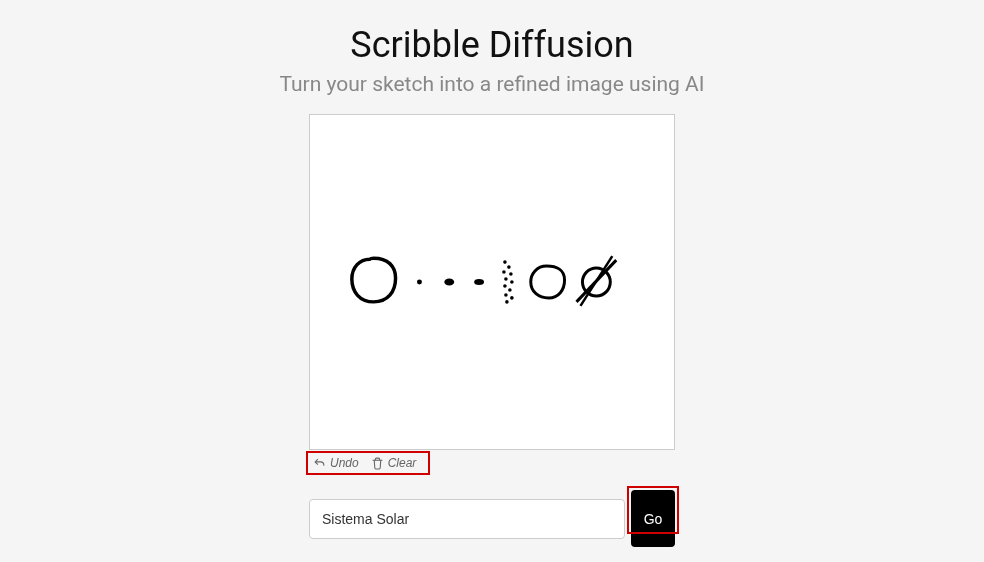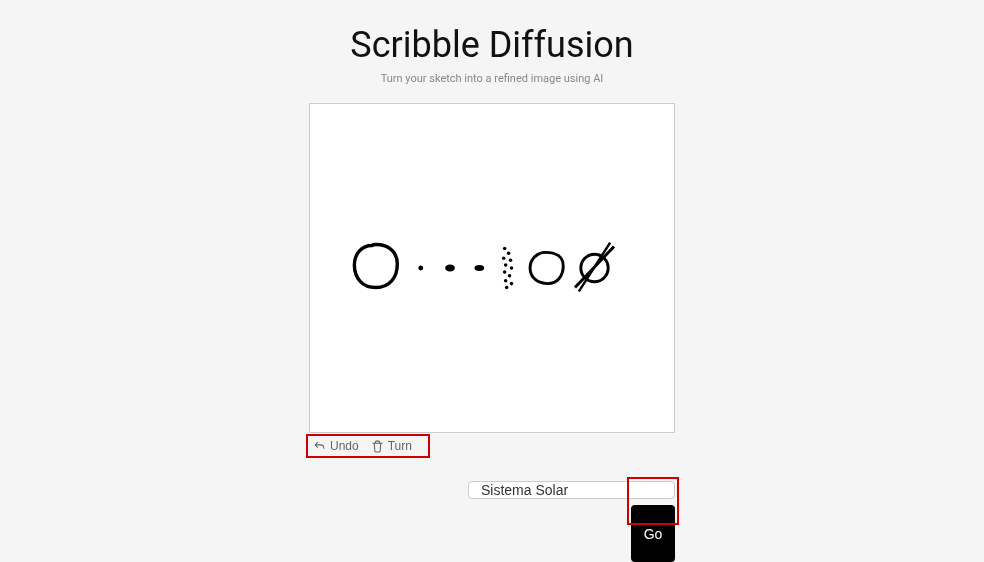--- a/index.html
+++ b/index.html
@@ -13,21 +13,21 @@
       align-items: center;
       padding-top: 24px;
     }
     .title {
       font-size: 36px;
       font-weight: 400;
       color: #111;
       margin-bottom: 6px;
     }
     .subtitle {
-      font-size: 11px;
+      font-size: 21px;
       color: #888;
       margin-bottom: 18px;
     }
     .canvas-area {
       width: 366px;
       height: 336px;
       background: #fff;
       border: 1px solid #ccc;
       position: relative;
     }
@@ -47,42 +47,42 @@
     }
     .tool-btn {
       display: flex;
       align-items: center;
       gap: 4px;
       cursor: pointer;
       background: none;
       border: none;
       color: #666;
       font-size: 12px;
+      font-style: italic;
     }
     .tool-btn svg {
       width: 13px;
       height: 13px;
     }
     .highlight-tools {
       position: absolute;
       left: -3px;
       top: 1px;
       width: 124px;
       height: 24px;
       border: 2px solid #d10000;
       pointer-events: none;
     }
     .prompt-row {
       width: 366px;
       display: flex;
       gap: 6px;
-      margin-top: 22px;
-      align-items: flex-end;
+      margin-top: 14px;
+      align-items: center;
       position: relative;
-      flex-direction: column;
     }
     .prompt-input {
       flex: 1;
       height: 40px;
       border: 1px solid #ccc;
       border-radius: 4px;
       padding: 0 12px;
       font-size: 14px;
       color: #333;
       background: #fff;
@@ -150,21 +150,21 @@
         <path d="M4 9h10a6 6 0 0 1 6 6v1"></path>
     </svg>
     <span>Undo</span>
   </button>
   <button class="tool-btn">
     <svg viewBox="0 0 24 24" fill="none" stroke="currentColor" stroke-width="2">
       <path d="M3 6h18"></path>
         <path d="M8 6V4a2 2 0 0 1 2-2h4a2 2 0 0 1 2 2v2"></path>
         <path d="M6 6l1 14a2 2 0 0 0 2 2h6a2 2 0 0 0 2-2l1-14"></path>
     </svg>
-    <span>Turn</span>
+    <span>Clear</span>
   </button>
 </div>
 
 <div class="prompt-row">
   <input class="prompt-input" type="text" value="Sistema Solar" style="">
   <button class="go-btn">Go</button>
   <div class="highlight-go"></div>
 </div>
 
 </body></html>

